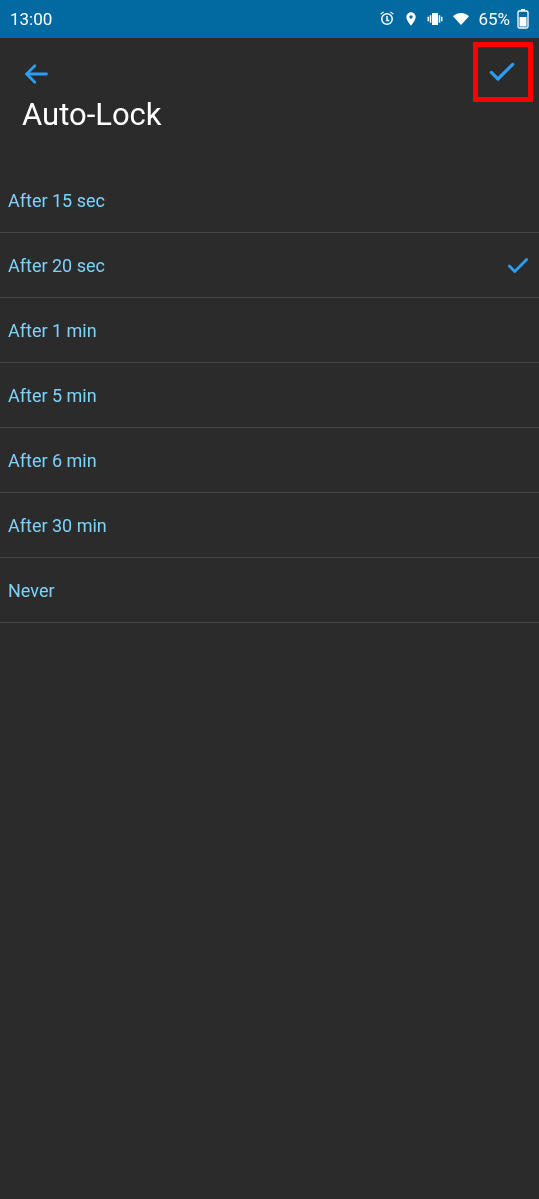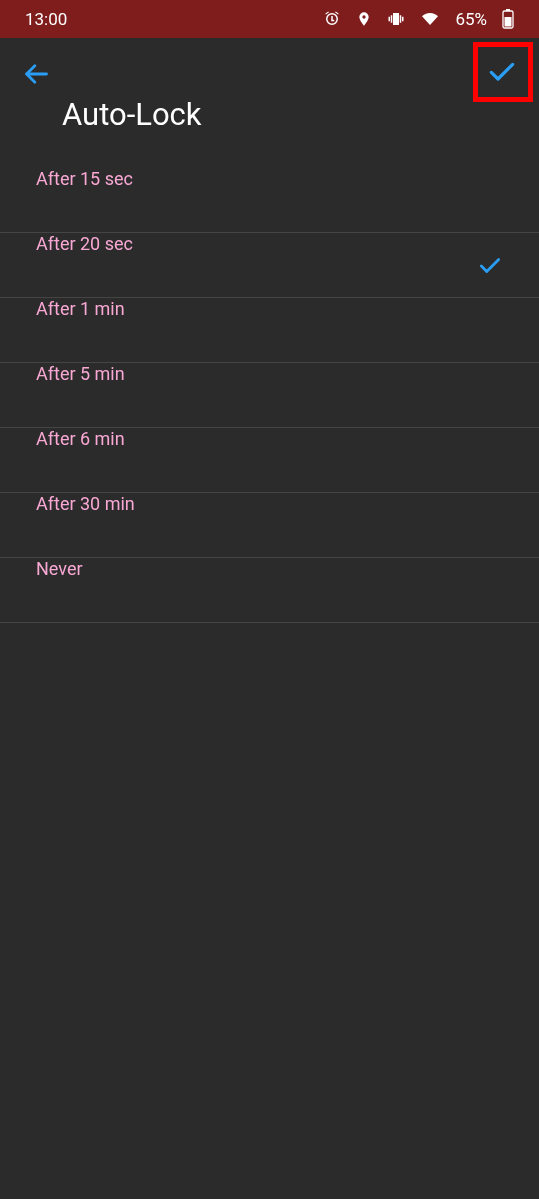--- a/index.html
+++ b/index.html
@@ -6,32 +6,32 @@
     html, body { width: 539px; height: 1199px; overflow: hidden; }
     body {
       background: #2b2b2b;
       font-family: Roboto, "Segoe UI", Arial, sans-serif;
       color: #ffffff;
     }
 
     
     .status-bar {
       height: 38px;
-      background: #7f1d1d;
+      background: #0369a1;
       display: flex;
       align-items: center;
       justify-content: space-between;
-      padding: 0 25px;
+      padding: 0 10px;
       font-size: 17px;
       font-weight: 400;
     }
     .status-right {
       display: flex;
       align-items: center;
-      gap: 15px;
+      gap: 7px;
     }
     .status-icon { display: inline-flex; align-items: center; }
 
     
     .header {
       height: 104px;
       position: relative;
     }
     .back-btn {
       position: absolute;
@@ -51,33 +51,33 @@
       width: 60px; height: 60px;
       border: 5px solid #ff0000;
       pointer-events: none;
     }
     .page-title {
       position: absolute;
       left: 22px; top: 58px;
       font-size: 31px;
       font-weight: 400;
       color: #ffffff;
-      margin-left: 40px;
     }
 
     
     .list { margin-top: 26px; }
     .list-item {
       height: 65px;
       display: flex;
+      align-items: center;
       justify-content: space-between;
-      padding: 0 36px;
+      padding: 0 8px;
       border-bottom: 1px solid #454545;
       font-size: 18px;
-      color: #f9a8d4;
+      color: #7dd3fc;
     }
     .list-item:first-child { border-top: none; }
 
     .row-check { display: flex; align-items: center; }
     svg { display: block; }
   </style>
 </head>
 <body>
 
 <div class="status-bar">

